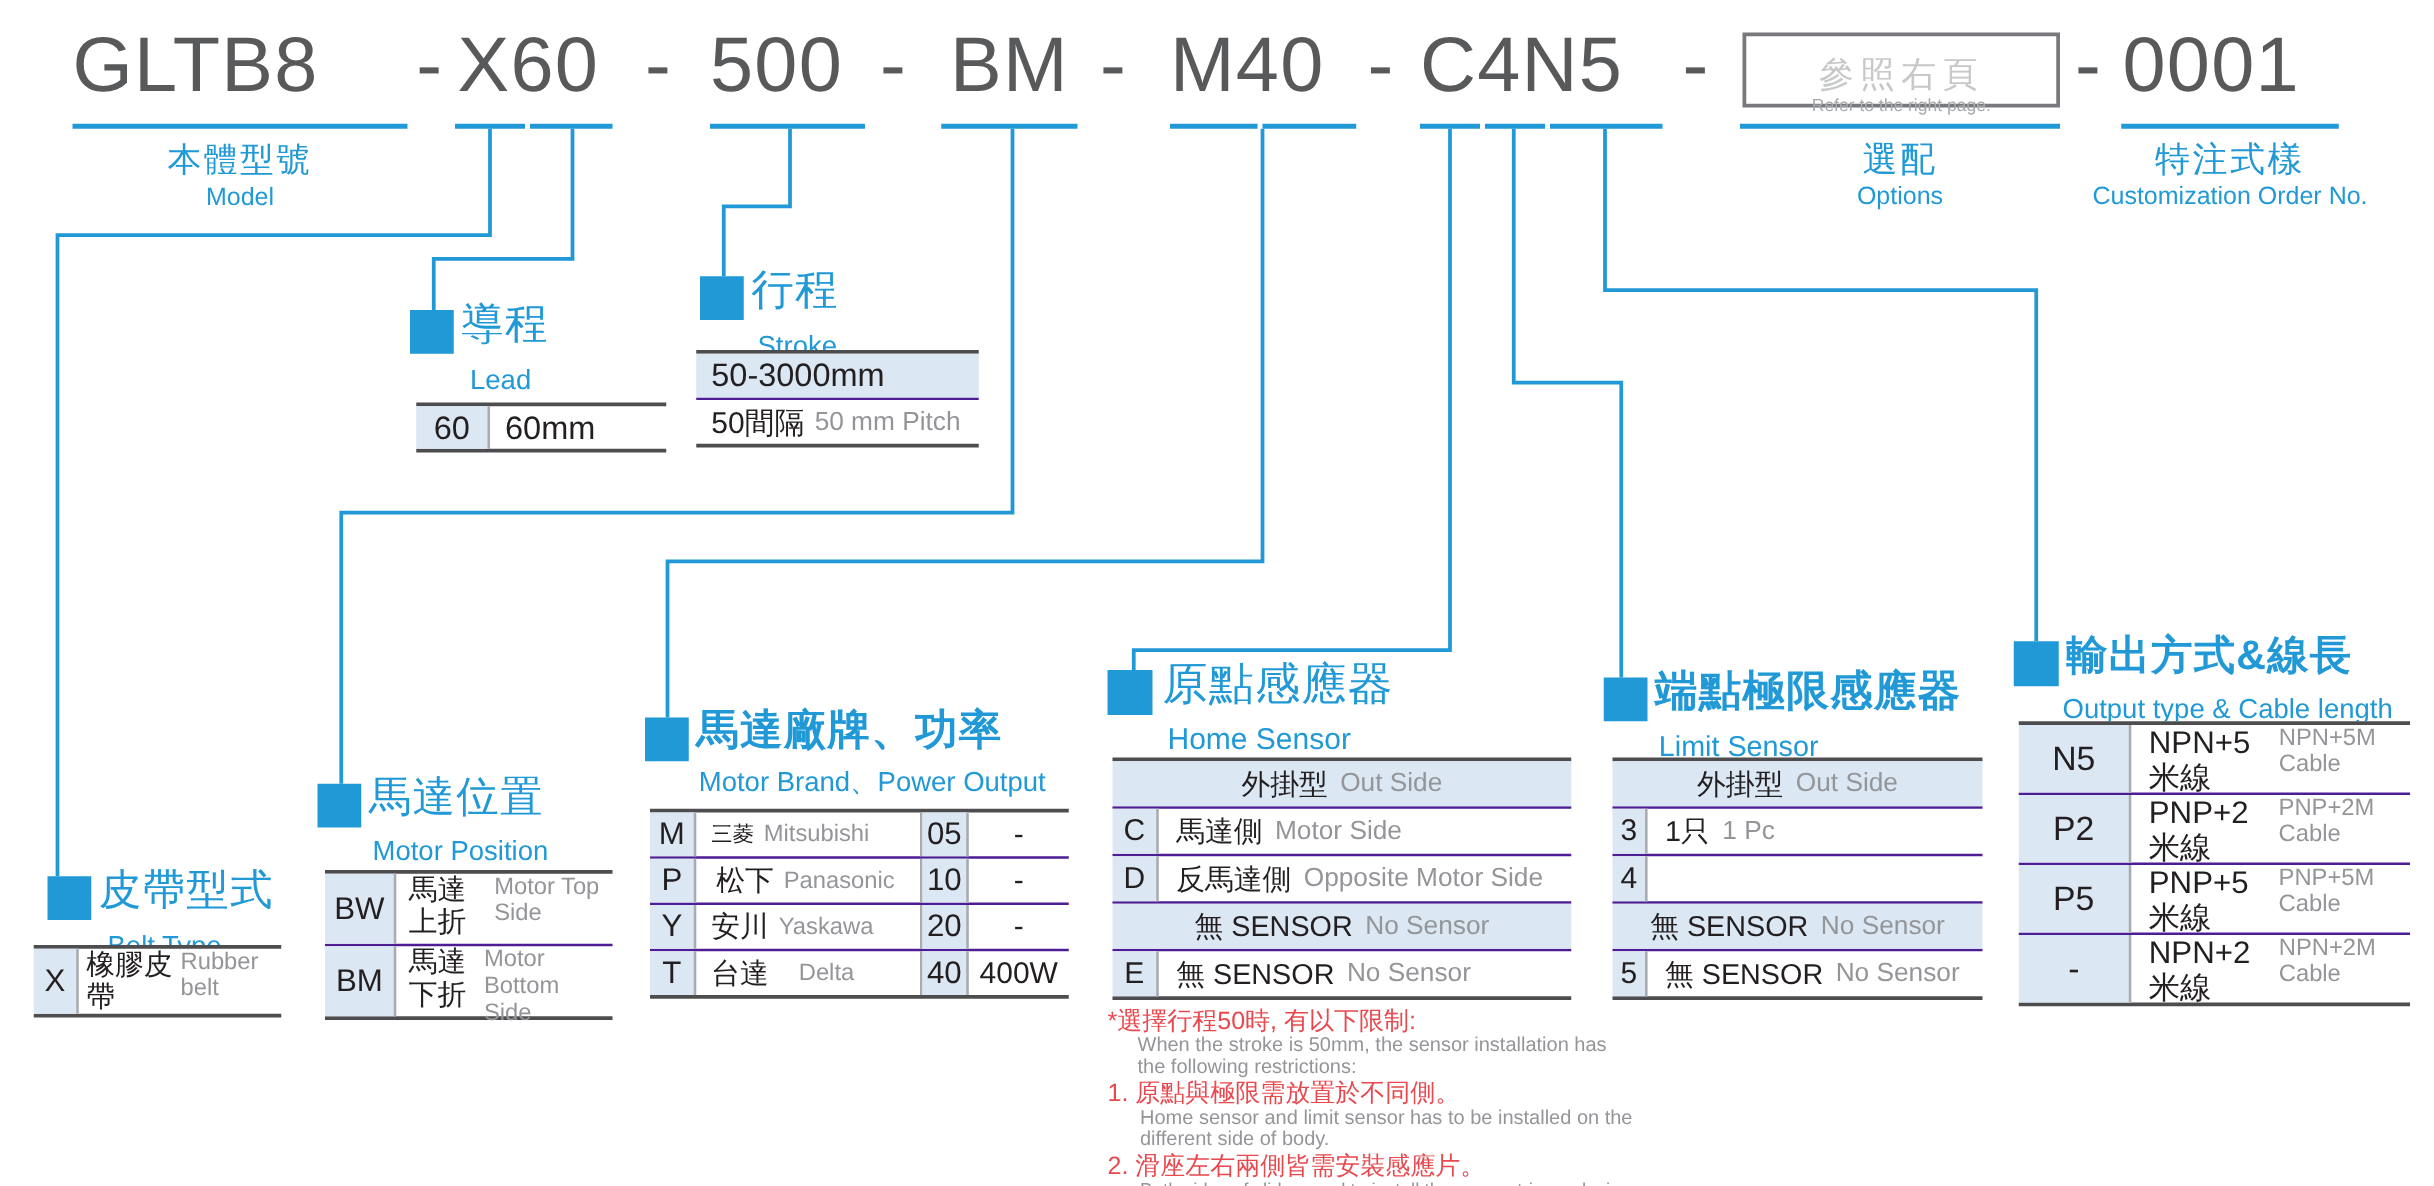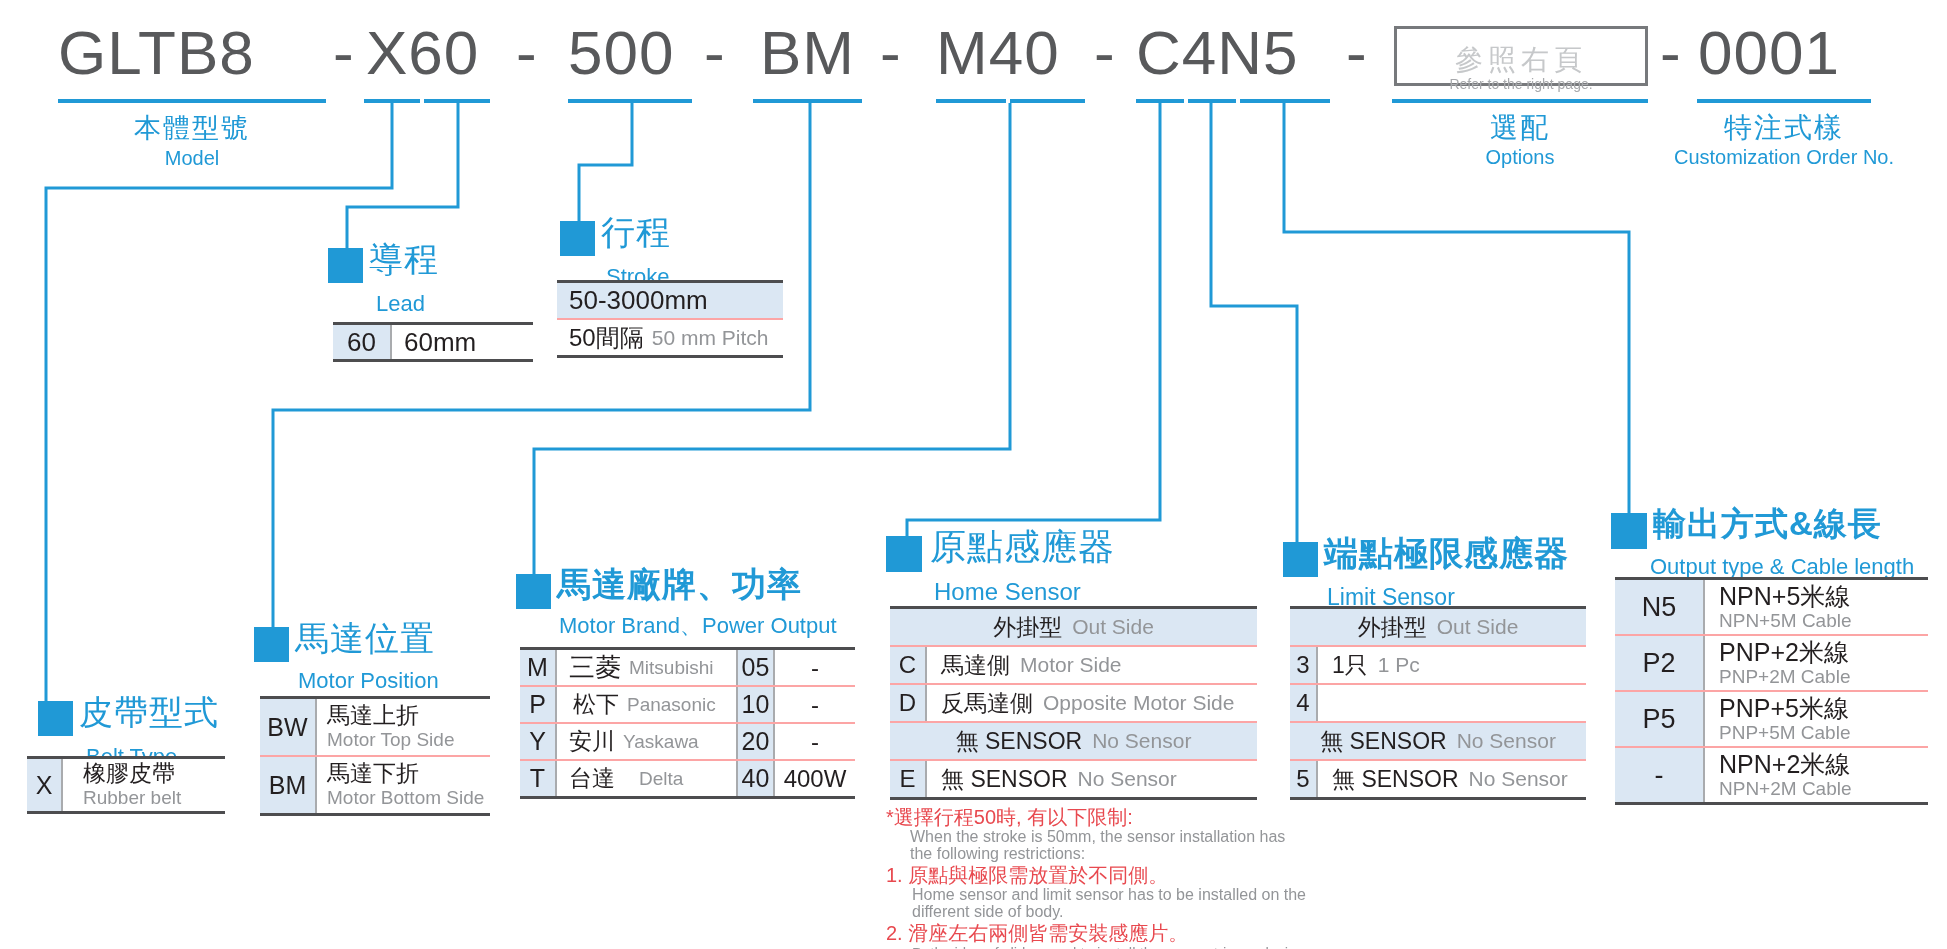--- a/index.html
+++ b/index.html
@@ -19,26 +19,26 @@
   .lbl .zh{font-size:27px;line-height:1.25;letter-spacing:2px;}
   .lbl .en{font-size:20px;line-height:1.25;}
 
   
   .sq{background:#2099D6;}
   .sec-zh{color:#2099D6;font-size:34px;line-height:1;white-space:nowrap;letter-spacing:1px;}
   .sec-en{color:#2099D6;font-size:22px;line-height:1;white-space:nowrap;}
 
   
   .tbl{border-top:3px solid #4D4D4F;border-bottom:3px solid #4D4D4F;background:#fff;}
-  .trow{display:flex;align-items:stretch;border-top:2px solid #fca5a5;}
+  .trow{display:flex;align-items:stretch;border-top:2px solid #4c1d95;}
   .trow:first-child{border-top:none;}
   .cell{display:flex;align-items:center;box-sizing:border-box;}
   .codecell{background:#DBE7F3;justify-content:center;border-right:2px solid #A9ABAE;color:#231F20;}
   .hdr{background:#DBE7F3;width:100%;justify-content:center;gap:10px;}
-  .two{flex-direction:column;align-items:flex-start;justify-content:center;line-height:1.12;}
+  .two{flex-direction:row;align-items:flex-start;justify-content:center;line-height:1.12;}
   .zh-t{color:#231F20;}
   .en-t{color:#939598;}
 
   
   .note-red{color:#E8494F;font-size:20px;line-height:22px;white-space:nowrap;}
   .note-gray{color:#939598;font-size:16px;line-height:17px;white-space:nowrap;}
 </style>
 </head>
 <body>
 
@@ -127,21 +127,21 @@
       </div>
     </div>
   </div>
 
   <div class="abs sq" style="left:38px;top:701px;width:35px;height:35px"></div>
   <div class="abs sec-zh" style="left:79px;top:695px">皮帶型式</div>
   <div class="abs sec-en" style="left:86px;top:746px">Belt Type</div>
   <div class="abs tbl" style="left:27px;top:756px;width:198px">
     <div class="trow" style="height:52px">
       <div class="cell codecell" style="width:36px;font-size:25px">X</div>
-      <div class="cell two" style="flex:1;padding-left:20px">
+      <div class="cell two" style="flex:1;padding-left:6px">
         <span class="zh-t" style="font-size:23px">橡膠皮帶</span>
         <span class="en-t" style="font-size:19px">Rubber belt</span>
       </div>
     </div>
   </div>
 
   <div class="abs sq" style="left:254px;top:627px;width:35px;height:35px"></div>
   <div class="abs sec-zh" style="left:295px;top:621px">馬達位置</div>
   <div class="abs sec-en" style="left:298px;top:670px">Motor Position</div>
   <div class="abs tbl" style="left:260px;top:696px;width:230px">
@@ -161,21 +161,21 @@
     </div>
   </div>
 
   <div class="abs sq" style="left:516px;top:574px;width:35px;height:35px"></div>
   <div class="abs sec-zh" style="left:557px;top:567px;font-weight:bold">馬達廠牌、功率</div>
   <div class="abs sec-en" style="left:559px;top:615px">Motor Brand、Power Output</div>
   <div class="abs tbl" style="left:520px;top:647px;width:335px">
     <div class="trow" style="height:35px">
       <div class="cell codecell" style="width:37px;font-size:25px">M</div>
       <div class="cell" style="flex:1;padding-left:12px;gap:8px;border-right:2px solid #A9ABAE">
-        <span class="zh-t" style="font-size:26px">三菱</span>
+        <span class="zh-t" style="font-size:17px">三菱</span>
         <span class="en-t" style="font-size:19px">Mitsubishi</span>
       </div>
       <div class="cell codecell" style="width:37px;font-size:25px;border-right:2px solid #A9ABAE">05</div>
       <div class="cell zh-t" style="width:80px;justify-content:center;font-size:24px">-</div>
     </div>
     <div class="trow" style="height:35px">
       <div class="cell codecell" style="width:37px;font-size:25px">P</div>
       <div class="cell" style="flex:1;padding-left:16px;gap:8px;border-right:2px solid #A9ABAE">
         <span class="zh-t" style="font-size:23px">松下</span>
         <span class="en-t" style="font-size:19px">Panasonic</span>

